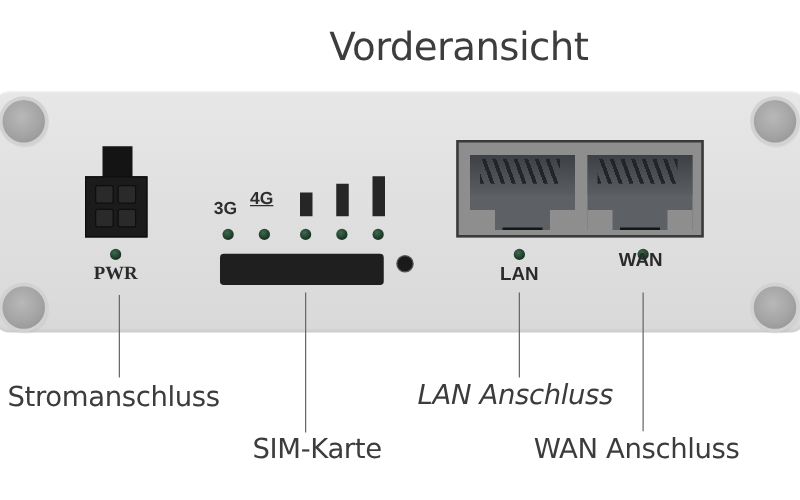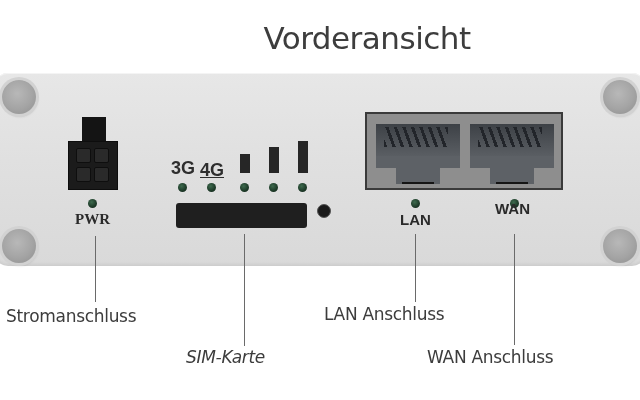--- a/index.html
+++ b/index.html
@@ -16,38 +16,38 @@
            background: radial-gradient(circle at 45% 40%, #b8b8b8 0%, #a4a4a4 55%, #8e8e8e 100%);
            box-shadow: 0 0 0 3px #d2d2d2, 1px 2px 3px rgba(0,0,0,0.25); }
 
   .pwr-tab { left:82px; top:117px; width:24px; height:26px; background:#141414; }
   .pwr-body { left:68px; top:141px; width:50px; height:49px; background:#1b1b1b; border:1px solid #0d0d0d; box-sizing:border-box; }
   .pin { width:15px; height:15px; background:#2a2a2a; border:1px solid #0e0e0e; border-radius:2px; box-sizing:border-box; }
 
   .led { width:9px; height:9px; border-radius:50%;
          background: radial-gradient(circle at 40% 35%, #3e6a4e 0%, #1d3a28 60%, #0f1f15 100%); }
   .label-bold { font-family:"Liberation Sans", sans-serif; font-weight:bold; font-size:15px; color:#2a2a2a; }
-  .label-small { font-family:"Liberation Sans", sans-serif; font-weight:bold; font-size:18px; color:#2e2e2e; }
+  .label-small { font-family:"Liberation Sans", sans-serif; font-weight:bold; font-size:14px; color:#2e2e2e; }
 
   .bar { background:#262626; width:10px; }
   .sim-slot { left:176px; top:203px; width:131px; height:25px; background:#1f1f1f; border-radius:3px; }
   .sim-btn { left:317px; top:204px; width:14px; height:14px; border-radius:50%; background:#1a1a1a; border:1px solid #555; box-sizing:border-box; }
 
   .ports { left:365px; top:112px; width:198px; height:78px; background:#8e8e8e; border:2px solid #3a3a3a; box-sizing:border-box; }
   .jack { width:84px; height:60px; top:10px; background:#5d6166; }
   .jack .top { position:absolute; left:0; top:0; width:84px; height:32px;
                background:linear-gradient(180deg,#3d4146 0%,#5a5e63 100%); }
   .jack .pins { position:absolute; left:8px; top:3px; width:64px; height:20px;
                 background: repeating-linear-gradient(70deg, #22252a 0px, #22252a 3px, transparent 3px, transparent 8px); }
   .jack .notchL { position:absolute; left:0; bottom:0; width:20px; height:16px; background:#8e8e8e; }
   .jack .notchR { position:absolute; right:0; bottom:0; width:20px; height:16px; background:#8e8e8e; }
   .jack .slot { position:absolute; left:26px; bottom:0; width:32px; height:2px; background:#151515; }
 
   .leader { width:1px; background:#6a6a6a; }
-  .callout { font-family:"DejaVu Sans", sans-serif; font-size:17px; color:#3c3c3c; white-space:nowrap; letter-spacing:-0.3px; }
+  .callout { font-family:"DejaVu Sans", sans-serif; font-size:22px; color:#3c3c3c; white-space:nowrap; letter-spacing:-0.3px; }
 </style>
 </head>
 <body>
 
 <div class="abs title">Vorderansicht</div>
 
 <div class="abs panel"></div>
 
 <div class="abs screw" style="left:2px;top:80px;"></div>
 <div class="abs screw" style="left:2px;top:229px;"></div>
@@ -59,21 +59,21 @@
   <div class="abs pwr-body"></div>
   <div class="abs pin" style="left:76px;top:148px;"></div>
   <div class="abs pin" style="left:94px;top:148px;"></div>
   <div class="abs pin" style="left:76px;top:167px;"></div>
   <div class="abs pin" style="left:94px;top:167px;"></div>
 </div>
 <div class="abs led" style="left:88px;top:199px;"></div>
 <div class="abs label-bold" style="left:75px;top:211px;font-family:Liberation Serif, serif;">PWR</div>
 
 <div class="abs label-small" style="left:171px;top:158px;">3G</div>
-<div class="abs label-small" style="left:200px;top:160px;text-decoration:underline;">4G</div>
+<div class="abs label-small" style="left:200px;top:150px;text-decoration:underline;">4G</div>
 <div class="abs bar" style="left:240px;top:154px;height:19px;"></div>
 <div class="abs bar" style="left:269px;top:147px;height:26px;"></div>
 <div class="abs bar" style="left:298px;top:141px;height:32px;"></div>
 
 <div class="abs led" style="left:178px;top:183px;"></div>
 <div class="abs led" style="left:207px;top:183px;"></div>
 <div class="abs led" style="left:240px;top:183px;"></div>
 <div class="abs led" style="left:269px;top:183px;"></div>
 <div class="abs led" style="left:298px;top:183px;"></div>
 
@@ -100,15 +100,15 @@
 <div class="abs led" style="left:510px;top:199px;"></div>
 <div class="abs label-bold" style="left:400px;top:211px;">LAN</div>
 <div class="abs label-bold" style="left:495px;top:200px;">WAN</div>
 
 <div class="abs leader" style="left:95px;top:236px;height:66px;"></div>
 <div class="abs leader" style="left:244px;top:234px;height:112px;"></div>
 <div class="abs leader" style="left:415px;top:234px;height:68px;"></div>
 <div class="abs leader" style="left:514px;top:234px;height:111px;"></div>
 
 <div class="abs callout" style="left:6px;top:306px;">Stromanschluss</div>
-<div class="abs callout" style="left:186px;top:347px;font-style:italic;">SIM-Karte</div>
-<div class="abs callout" style="left:324px;top:304px;">LAN Anschluss</div>
+<div class="abs callout" style="left:202px;top:347px;">SIM-Karte</div>
+<div class="abs callout" style="left:334px;top:304px;font-style:italic;">LAN Anschluss</div>
 <div class="abs callout" style="left:427px;top:347px;">WAN Anschluss</div>
 
 </body></html>

